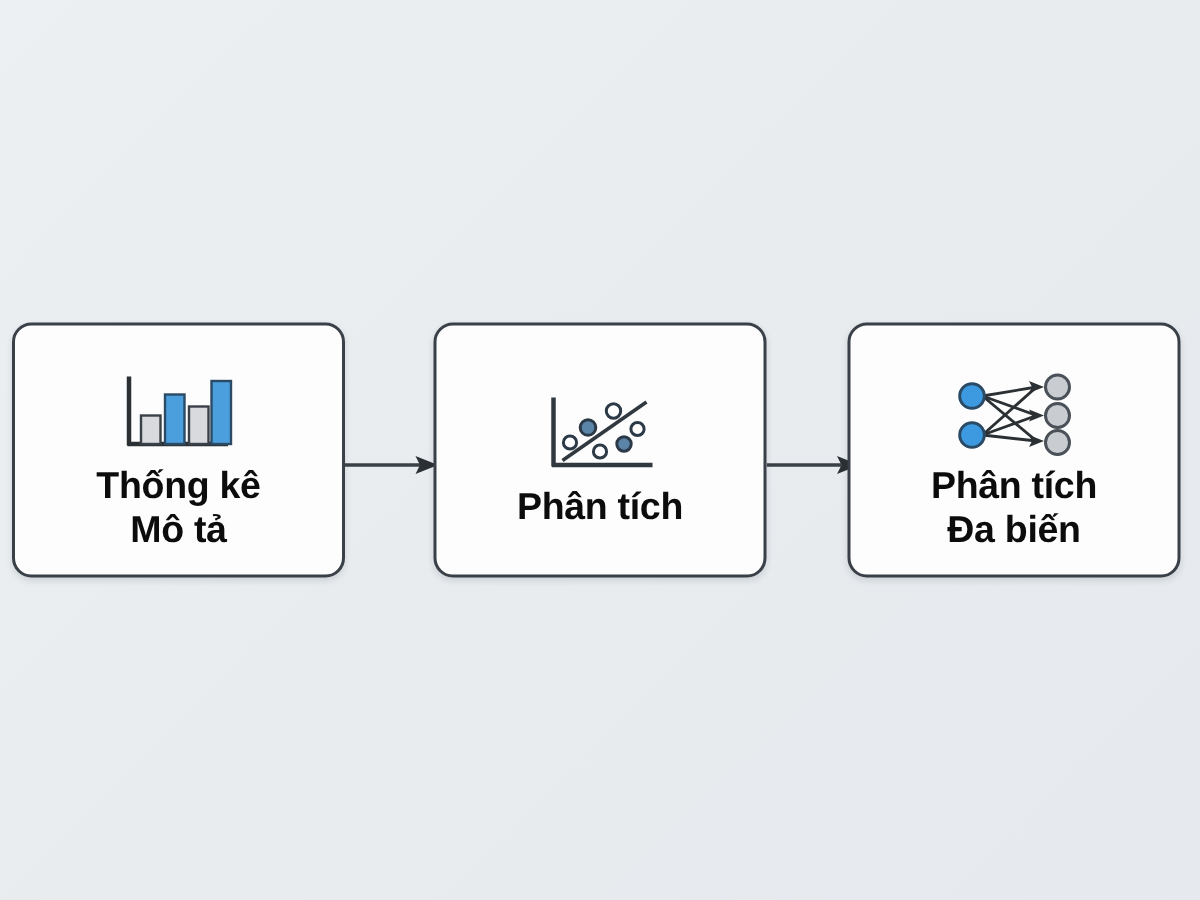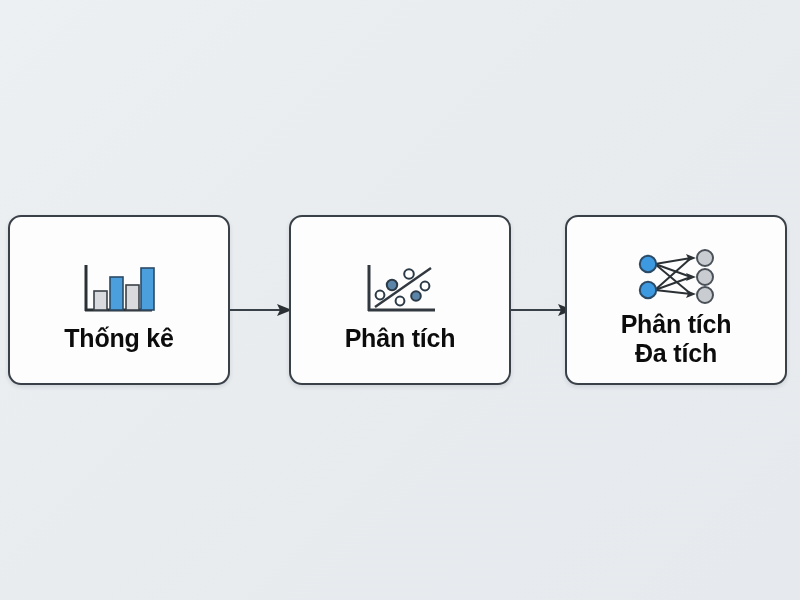--- a/index.html
+++ b/index.html
@@ -87,20 +87,21 @@
           <line x1="6" y1="2" x2="6" y2="48" stroke="#2b3034" stroke-width="3"></line>
           <line x1="5" y1="47" x2="72" y2="47" stroke="#2b3034" stroke-width="3"></line>
           <rect x="14" y="28" width="13" height="19" fill="#d8dadd" stroke="#3a4048" stroke-width="1.6"></rect>
           <rect x="30" y="14" width="13" height="33" fill="#4a9fdc" stroke="#2b4a66" stroke-width="1.6"></rect>
           <rect x="46" y="22" width="13" height="25" fill="#d8dadd" stroke="#3a4048" stroke-width="1.6"></rect>
           <rect x="61" y="5" width="13" height="42" fill="#4a9fdc" stroke="#2b4a66" stroke-width="1.6"></rect>
         </svg>
       </div>
       <div class="node-label">
         <span>Thống kê</span>
+        <span class="l2">Mô tả</span>
       </div>
     </div>
 
     <div class="connector c1">
       <svg width="62" height="20" viewBox="0 0 62 20" xmlns="http://www.w3.org/2000/svg">
         <line x1="0" y1="10" x2="50" y2="10" stroke="#3a4048" stroke-width="2.2"></line>
         <path d="M62 10 L47 4 L50 10 L47 16 Z" fill="#2b3034"></path>
       </svg>
     </div>
 
@@ -148,18 +149,18 @@
           </g>
           <circle cx="15" cy="16" r="8.2" fill="#3d9ae0" stroke="#2b4a66" stroke-width="2"></circle>
           <circle cx="15" cy="42" r="8.2" fill="#3d9ae0" stroke="#2b4a66" stroke-width="2"></circle>
           <circle cx="72" cy="10" r="8" fill="#c9cdd1" stroke="#4a5158" stroke-width="2"></circle>
           <circle cx="72" cy="29" r="8" fill="#c9cdd1" stroke="#4a5158" stroke-width="2"></circle>
           <circle cx="72" cy="47" r="8" fill="#c9cdd1" stroke="#4a5158" stroke-width="2"></circle>
         </svg>
       </div>
       <div class="node-label">
         <span>Phân tích</span>
-        <span class="l2">Đa tích</span>
+        <span class="l2">Đa biến</span>
       </div>
     </div>
 
   </div>
 </div>
 
 </body></html>

